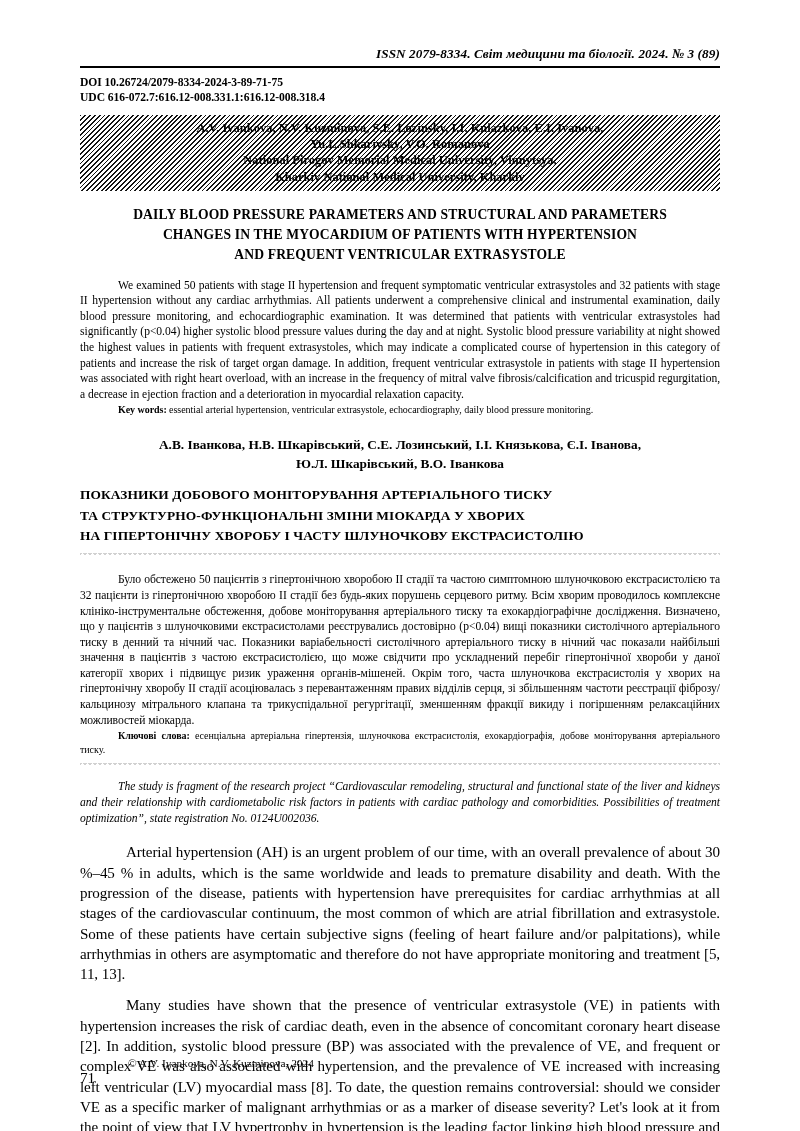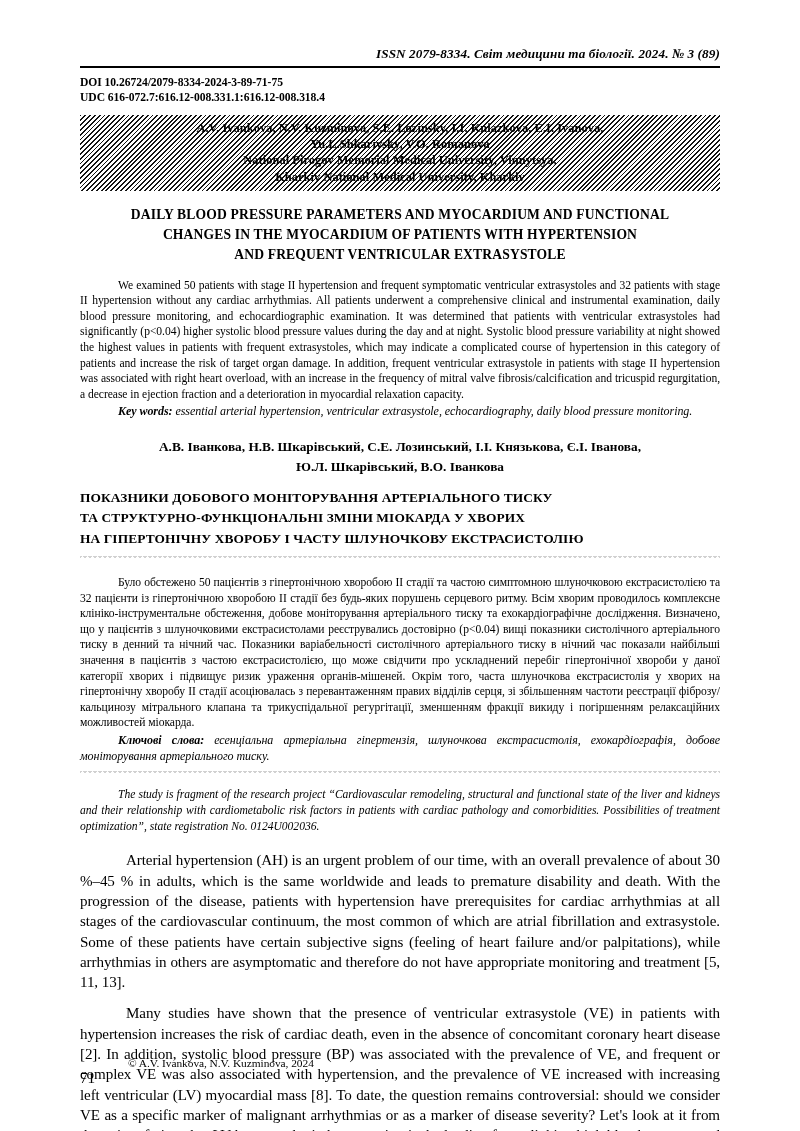--- a/index.html
+++ b/index.html
@@ -104,26 +104,25 @@
   .abstract {
     text-align: justify;
     font-size: 11.6px;
     line-height: 1.345;
     margin-top: 13px;
     text-indent: 38px;
     letter-spacing: -0.05px;
   }
   .keywords {
     text-align: justify;
-    font-size: 12px;
+    font-size: 10px;
     line-height: 1.345;
     margin-top: 1px;
     text-indent: 38px;
     letter-spacing: -0.05px;
-    font-style: italic;
   }
   .keywords b { font-weight: bold; }
 
   
   .authors-ua {
     text-align: center;
     font-weight: bold;
     font-size: 13.3px;
     line-height: 1.45;
     margin-top: 18px;
@@ -210,21 +209,21 @@
     </div>
 
     <div class="hatch-block">
       <div class="ln">A.V. Ivankova, N.V. Kuzminova, S.E. Lozinsky, I.I. Kniazkova, E.I. Ivanova,</div>
       <div class="ln">Yu.L.Shkarivsky, V.O. Romanova</div>
       <div class="ln">National Pirogov Memorial Medical University, Vinnytsya,</div>
       <div class="ln">Kharkiv National Medical University, Kharkiv</div>
     </div>
 
     <div class="title-en">
-      <div>DAILY BLOOD PRESSURE PARAMETERS AND MYOCARDIUM AND FUNCTIONAL</div>
+      <div>DAILY BLOOD PRESSURE PARAMETERS AND STRUCTURAL AND PARAMETERS</div>
       <div>CHANGES IN THE MYOCARDIUM OF PATIENTS WITH HYPERTENSION</div>
       <div>AND  FREQUENT VENTRICULAR EXTRASYSTOLE</div>
     </div>
 
 
     <div class="abstract">We examined 50 patients with stage II hypertension and frequent symptomatic ventricular extrasystoles and 32 patients with stage II hypertension without any cardiac arrhythmias. All patients underwent a comprehensive clinical and instrumental examination, daily blood pressure monitoring, and echocardiographic examination. It was determined that patients with ventricular extrasystoles had significantly (p&lt;0.04) higher systolic blood pressure values during the day and at night. Systolic blood pressure variability at night showed the highest values in patients with frequent extrasystoles, which may indicate a complicated course of hypertension in this category of patients and increase the risk of target organ damage. In addition, frequent ventricular extrasystole in patients with stage II hypertension was associated with right heart overload, with an increase in the frequency of mitral valve fibrosis/calcification and tricuspid regurgitation, a decrease in ejection fraction and a deterioration in myocardial relaxation capacity.</div>
     <div class="keywords"><b>Key words:</b><span> essential arterial hypertension, ventricular extrasystole, echocardiography, daily blood pressure monitoring.</span></div>
 
     <div class="authors-ua">
       <div>А.В. Іванкова, Н.В. Шкарівський, С.Е. Лозинський, І.І. Князькова, Є.І. Іванова,</div>

